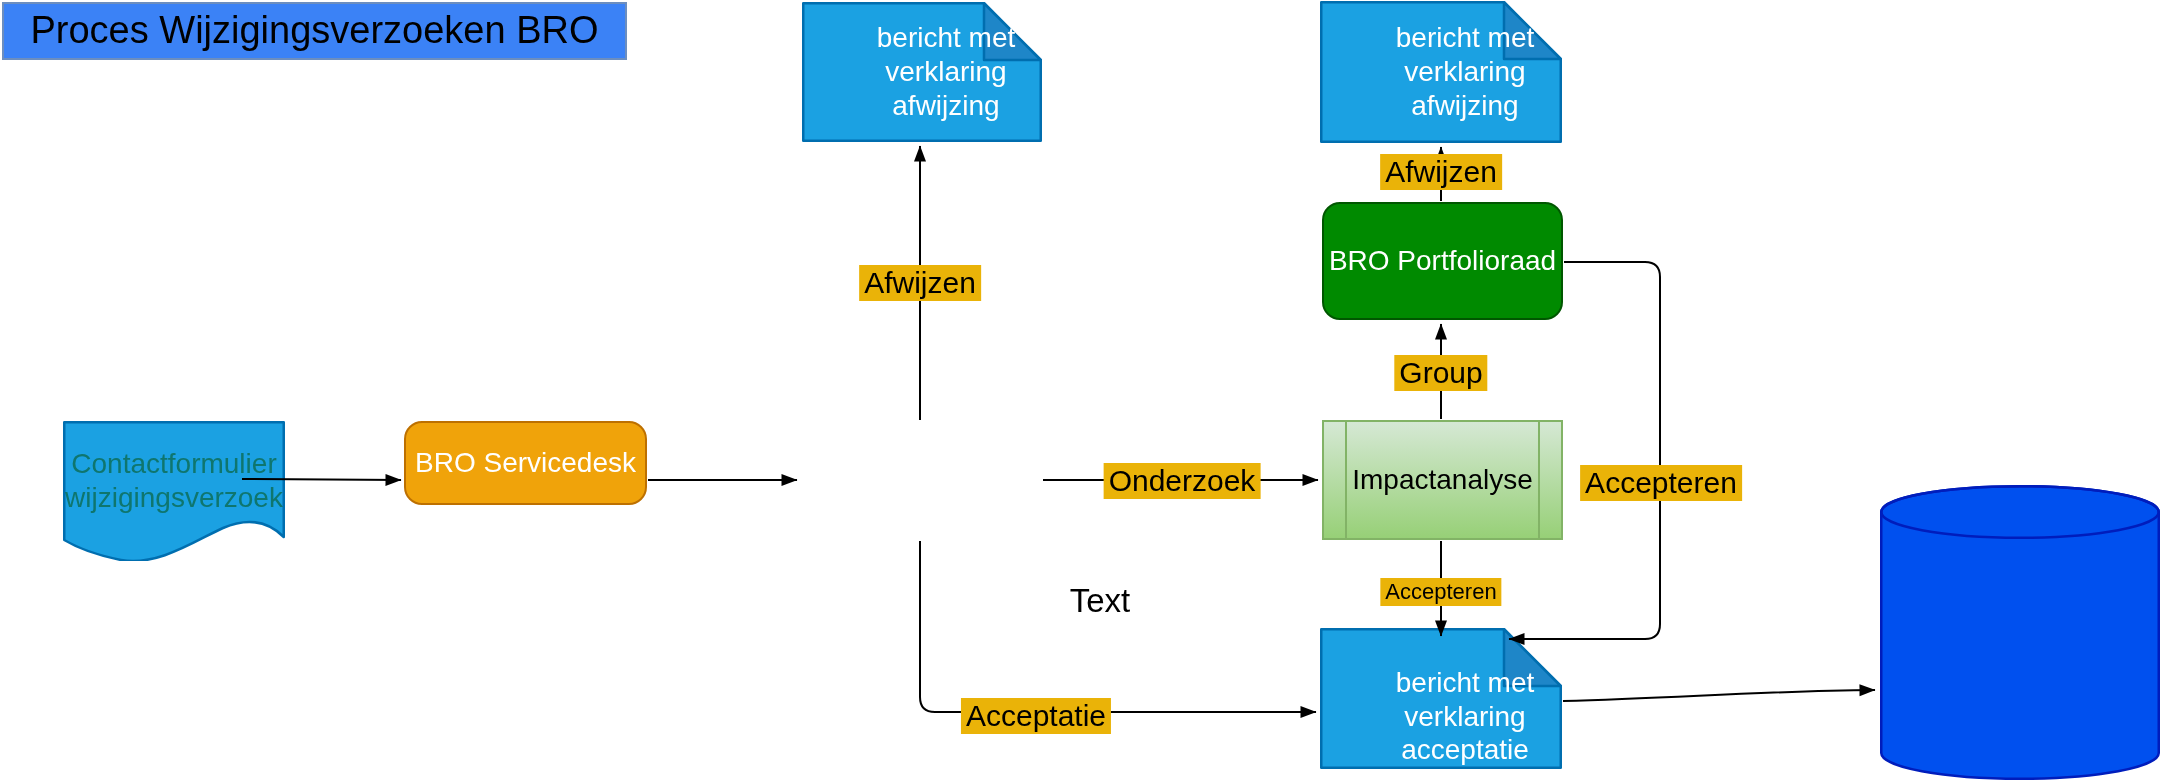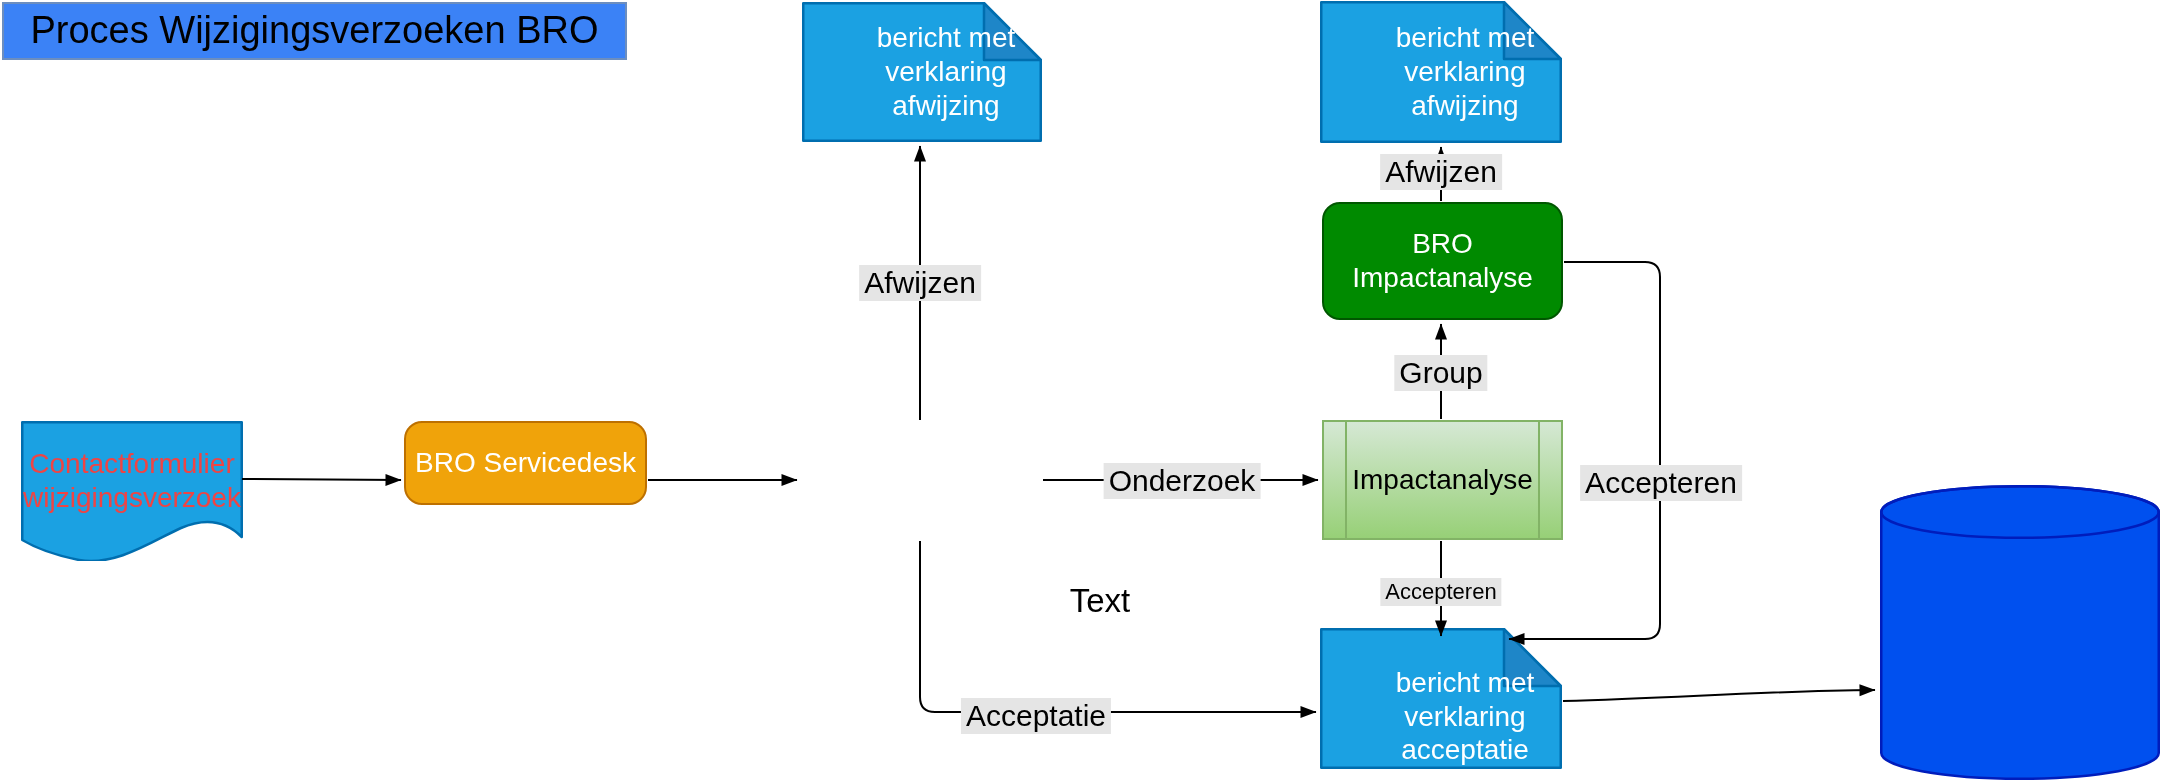--- a/index.html
+++ b/index.html
@@ -24,24 +24,24 @@
   .impact {
     left:1322px; top:420px; width:241px; height:120px;
     background:linear-gradient(180deg,#D5E8D4 0%,#97D077 100%);
     border:2px solid #82B366; color:#000000; font-size:28px;
   }
   .impact .bar { position:absolute; top:0; bottom:0; width:2px; background:#82B366; }
   .bar-left { left:21px; } .bar-right { right:21px; }
   .shape-svg { position:absolute; left:0; top:0; width:100%; height:100%; }
   .note { color:#ffffff; font-size:28px; }
   .note .node-label { position:relative;padding-left:48px; }
-  .doc  { color:#ef4444; font-size:28px; }
+  .doc  { color:#0f766e; font-size:28px;margin-left:42px; }
   .cyl  { left:1880px; top:485px; width:280px; height:295px; color:#ffffff; font-size:28px; padding-top:52px; }
   .edge-label {
-    position:absolute; transform:translate(-50%,-50%); background:#e5e5e5;
+    position:absolute; transform:translate(-50%,-50%); background:#eab308;
     color:#000000; font-size:30px; padding:1px 5px; white-space:nowrap; z-index:3;
   }
   .edge-label.small { font-size:22px; }
   .edge-label.plain { font-size:33px; background:transparent; }
   #edges { position:absolute; left:0; top:0; z-index:2; }
   .z1 { z-index:1; }
 </style>
 </head>
 <body>
 
@@ -98,21 +98,21 @@
   <div class="node note z1" style="left:1320px; top:1px; width:242px; height:142px;">
     <svg class="shape-svg" viewBox="0 0 242 142">
       <path d="M1.25,1.25 H184 L240.75,58 V140.75 H1.25 Z" fill="#1BA1E2" stroke="#006EAF" stroke-width="2.5" stroke-linejoin="round"></path>
       <path d="M184,1.25 L240.75,58 H184 Z" fill="#1E86C8" stroke="#006EAF" stroke-width="2.5" stroke-linejoin="round"></path>
     </svg>
     <span class="node-label">bericht met
 verklaring afwijzing</span>
   </div>
 
   <div class="node rounded green pfr z1">
-    <span class="node-label">BRO Impactanalyse</span>
+    <span class="node-label">BRO Portfolioraad</span>
   </div>
 
   <div class="node impact z1">
     <div class="bar bar-left"></div>
     <div class="bar bar-right"></div>
     <span class="node-label">Impactanalyse</span>
   </div>
 
   <div class="node note z1" style="left:1320px; top:640px; width:242px; height:141px; padding-top:12px;">
     <svg class="shape-svg" style="top:-12px;" viewBox="0 0 242 141">

